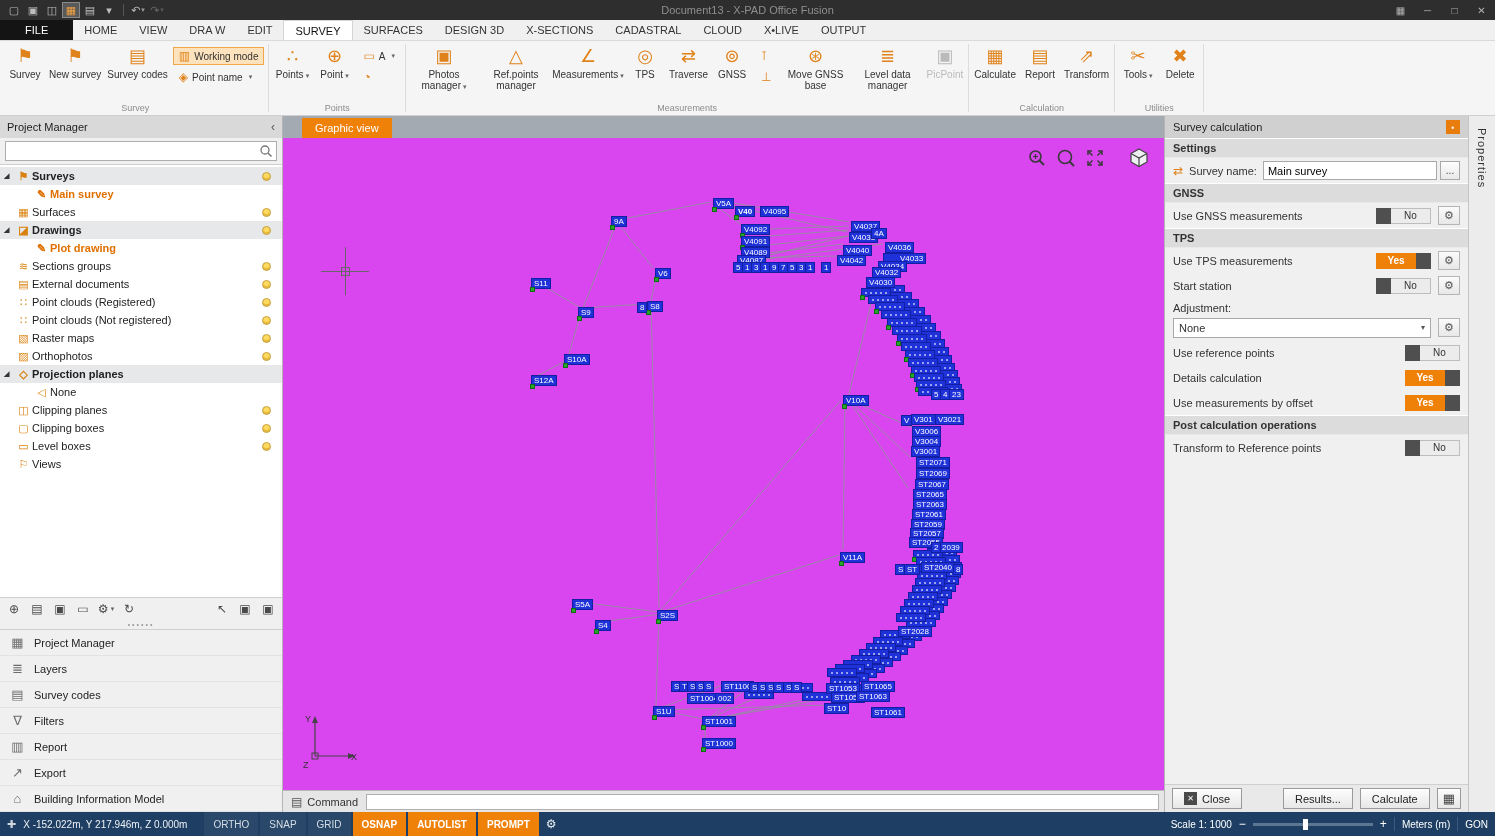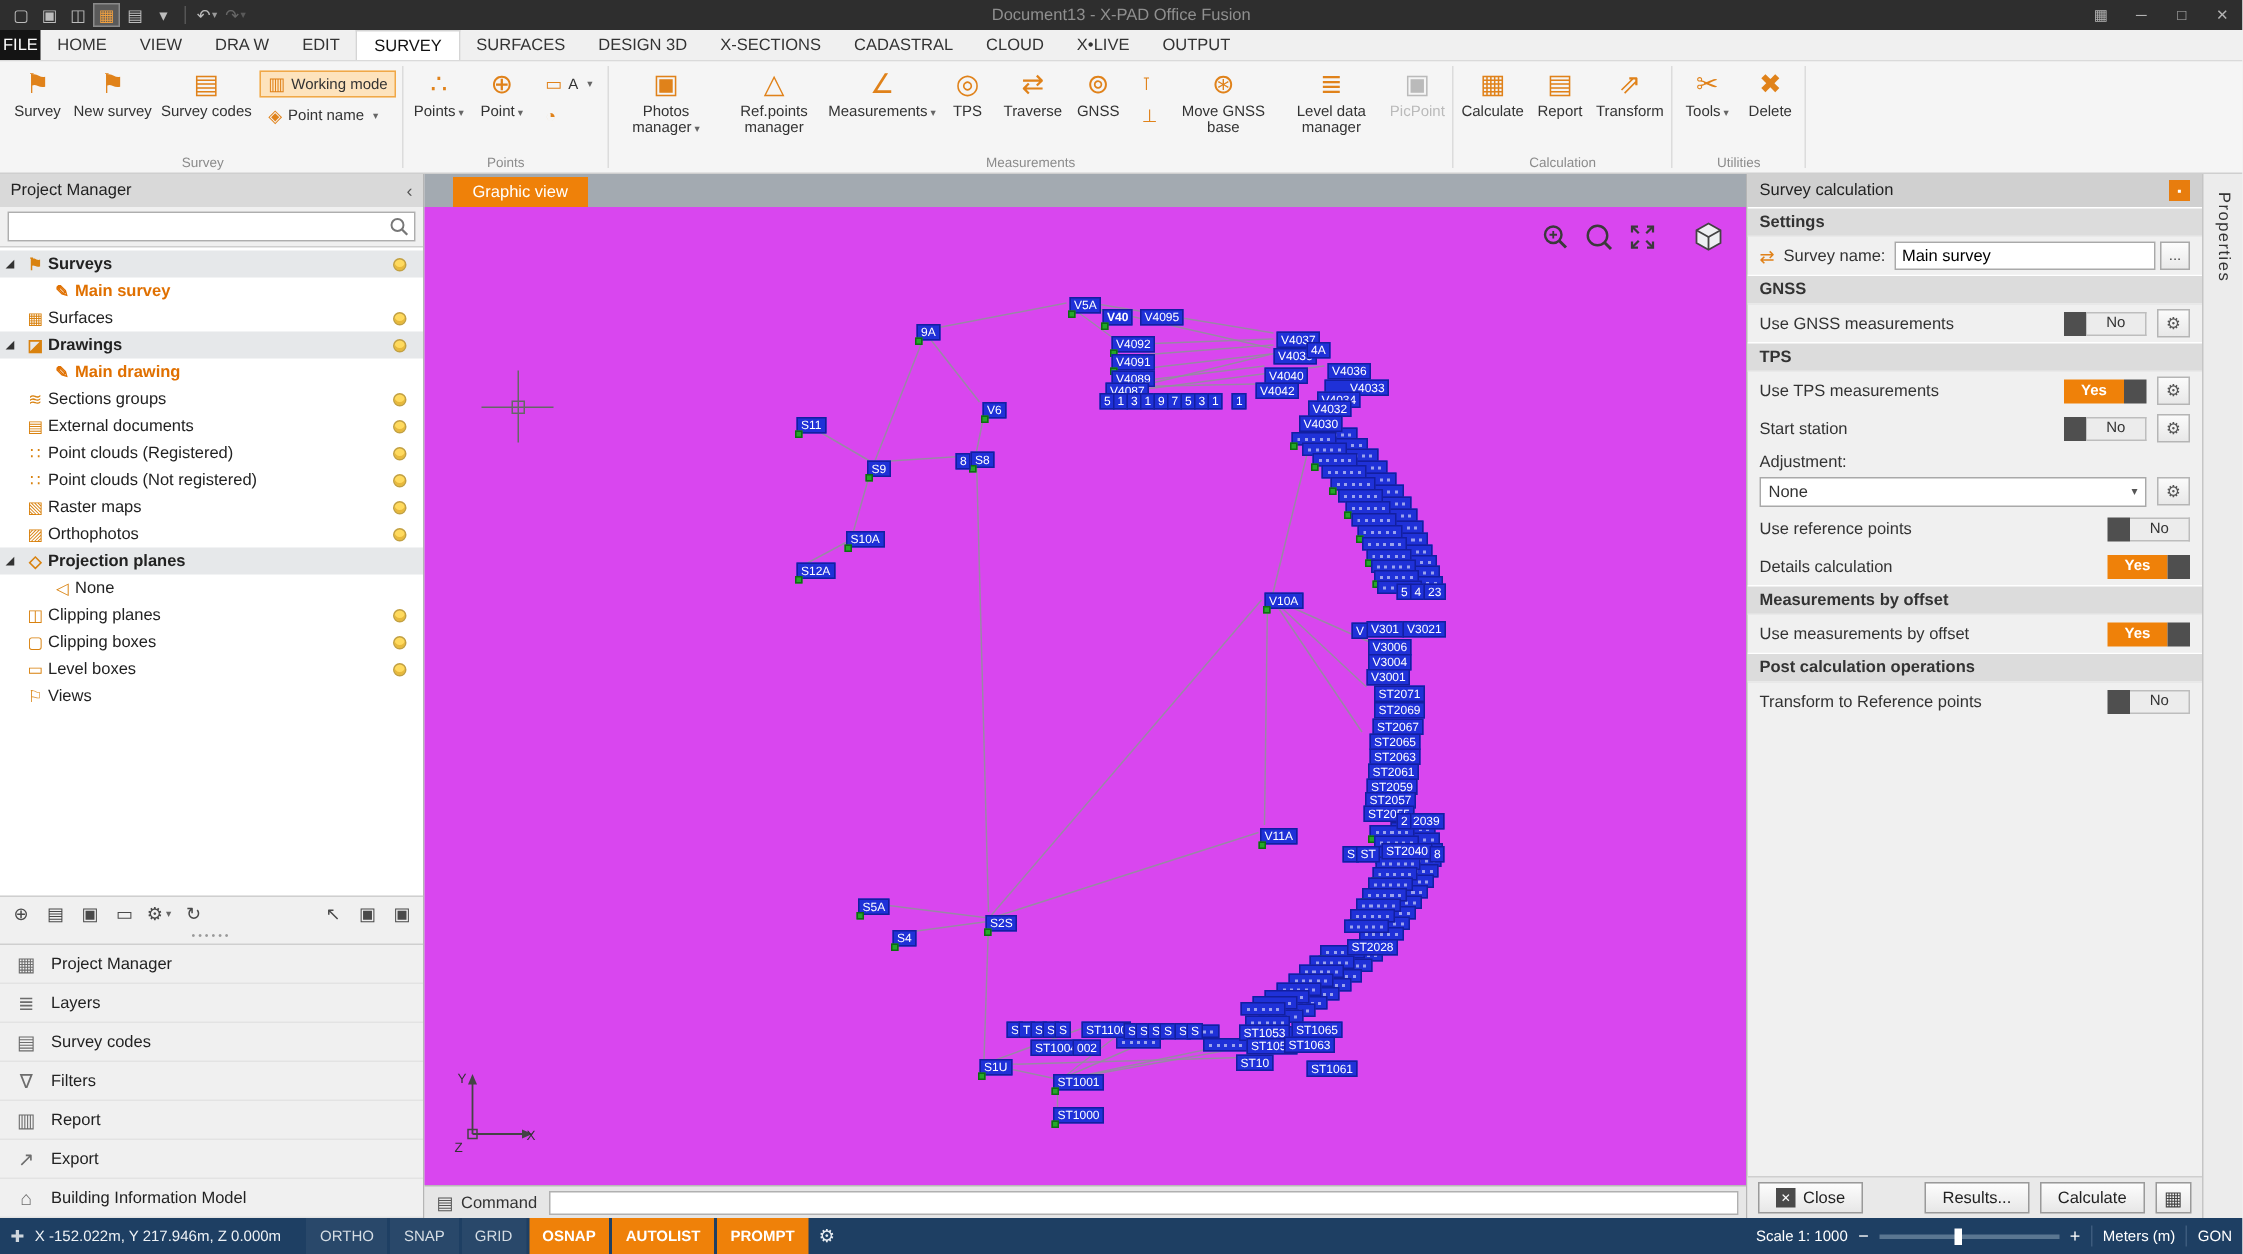--- a/index.html
+++ b/index.html
@@ -11,21 +11,21 @@
 .qbtn.active{background:#5a5a5a;border:1px solid #8a8a8a;color:#f0a040}
 .qbtn.disabled{opacity:.4}
 .qbtn .qcaret{font-size:7px;margin-left:1px;color:#9a9a9a}
 .qsep{width:1px;height:12px;background:#555;margin:0 4px}
 .title-text{position:absolute;left:0;right:0;text-align:center;color:#8f8f8f;font-size:11px}
 .winctrl{margin-left:auto;display:flex;z-index:2}
 .wbtn{width:27px;height:20px;display:flex;align-items:center;justify-content:center;color:#b3b3b3;font-size:10px}
 
 .tabbar{height:21px;background:#f0f0f0;display:flex;align-items:stretch;border-bottom:1px solid #dadada}
 .tab{padding:0 11px;display:flex;align-items:center;font-size:11px;color:#333}
-.tab.file{background:#141414;color:#fff;padding:0 2px}
+.tab.file{background:#141414;color:#fff;padding:0 25px}
 .tab.active{background:#fff;border:1px solid #d5d5d5;border-bottom:none;color:#111}
 
 .ribbon{height:75px;background:#f5f5f5;display:flex;align-items:stretch;border-bottom:1px solid #cfcfcf;padding-left:2px;overflow:hidden}
 .rb-group{display:flex;flex-direction:column}
 .rb-items{flex:1;display:flex;align-items:flex-start;padding:2px 2px 0}
 .rb-grouplabel{font-size:9px;color:#8b8b8b;text-align:center;padding:0 6px 2px;margin-top:auto}
 .rb-sep{width:1px;background:#dcdcdc;margin:3px 0}
 .rb-big{min-width:42px;max-width:72px;display:flex;flex-direction:column;align-items:center;padding:2px 3px;cursor:default}
 .rb-icon{font-size:18px;line-height:22px;height:24px;color:#e0821a}
 .rb-label{font-size:10px;color:#333;text-align:center;line-height:11px;max-height:22px}
@@ -337,21 +337,21 @@
         </div>
         <div class="trow hdr" style="padding-left: 4px;">
           <span class="arrow">◢</span>
           <span class="ticon">◪</span>
           <span>Drawings</span>
           <span class="bulb"></span>
         </div>
         <div class="trow orange" style="padding-left: 22px;">
           <span class="arrow"></span>
           <span class="ticon">✎</span>
-          <span>Main drawing</span>
+          <span>Plot drawing</span>
         </div>
         <div class="trow" style="padding-left: 4px;">
           <span class="arrow"></span>
           <span class="ticon">≋</span>
           <span>Sections groups</span>
           <span class="bulb"></span>
         </div>
         <div class="trow" style="padding-left: 4px;">
           <span class="arrow"></span>
           <span class="ticon">▤</span>
@@ -819,21 +819,20 @@
             <span class="tval">No</span>
           </div>
         </div>
         <div class="rp-row">
           <span class="lbl">Details calculation</span>
           <div class="toggle yes">
             <span class="tval">Yes</span>
             <span class="knob"></span>
           </div>
         </div>
-        <div class="rp-section-h">Measurements by offset</div>
         <div class="rp-row">
           <span class="lbl">Use measurements by offset</span>
           <div class="toggle yes">
             <span class="tval">Yes</span>
             <span class="knob"></span>
           </div>
         </div>
         <div class="rp-section-h">Post calculation operations</div>
         <div class="rp-row">
           <span class="lbl">Transform to Reference points</span>

